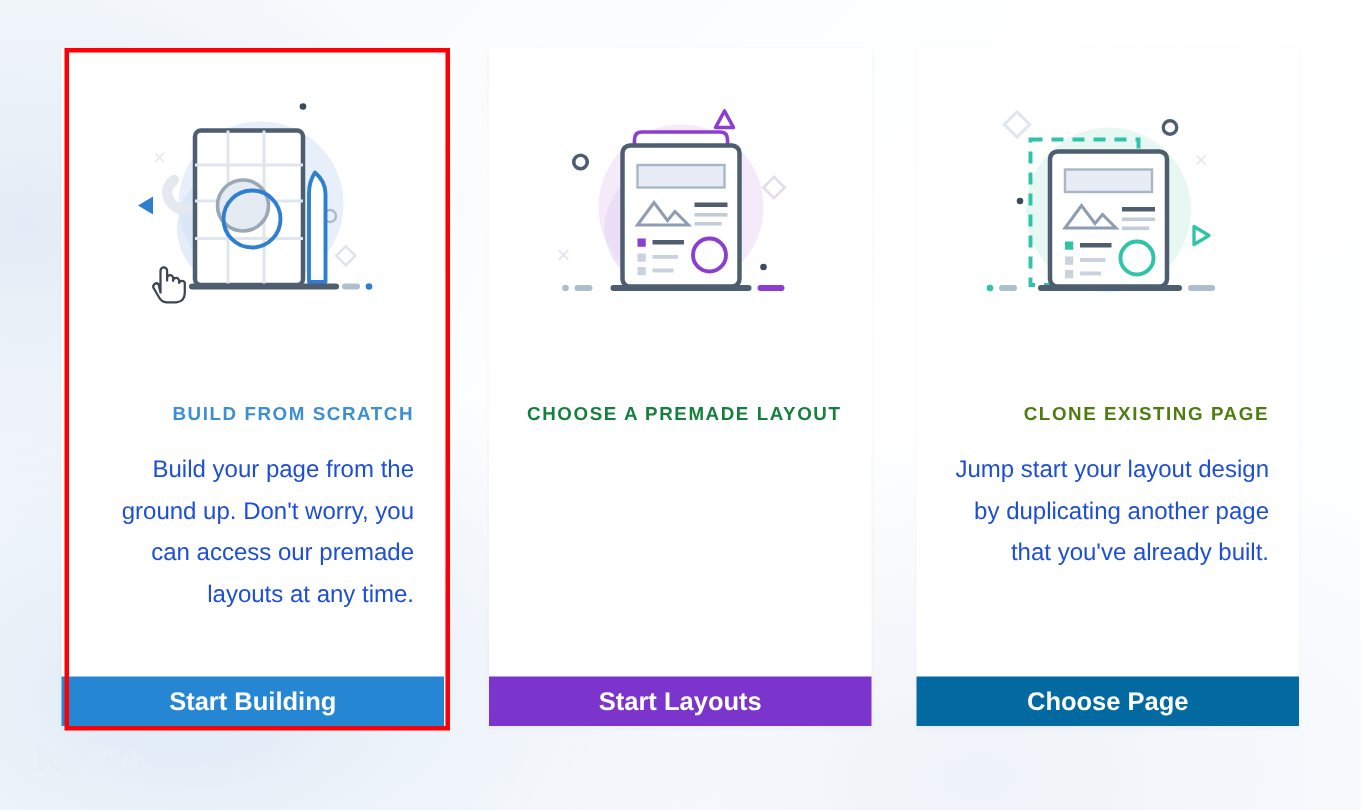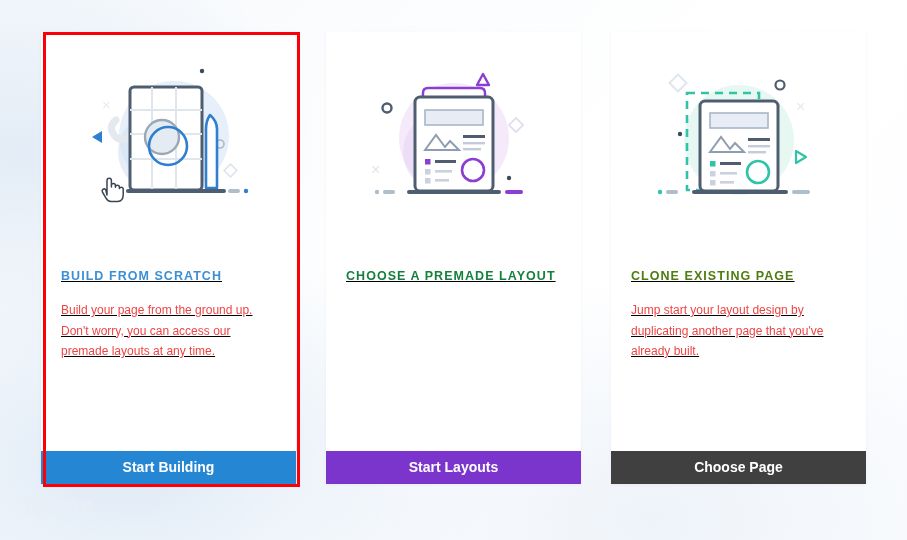--- a/index.html
+++ b/index.html
@@ -51,42 +51,41 @@
     position: relative;
     display: flex;
     align-items: center;
     justify-content: center;
   }
   .card-art svg { display:block; }
 
   .card-body {
     flex: 1;
     padding: 0 20px;
-    text-align: left;
-    text-decoration: underline;
+    text-align: right;
   }
   .card-title {
     font-size: 12.5px;
     font-weight: bold;
     letter-spacing: 1.05px;
     margin-top: 22px;
     margin-bottom: 17px;
   }
   .card-desc {
-    font-size: 12px;
+    font-size: 16px;
     line-height: 1.72;
-    color: #ef4444;
+    color: #1d4ed8;
   }
 
   .card-btn {
     height: 33px;
     line-height: 33px;
     text-align: center;
     color: #ffffff;
-    font-size: 14px;
+    font-size: 17px;
     font-weight: bold;
     cursor: pointer;
     user-select: none;
   }
 
   
   .highlight-box {
     position: absolute;
     left: 43px; top: 32px;
     width: 257px; height: 455px;
@@ -231,21 +230,21 @@
         <line x1="50" y1="132" x2="142" y2="132" stroke="#4e5e70" stroke-width="4" stroke-linecap="round"></line>
         <line x1="24" y1="132" x2="32" y2="132" stroke="#aebecd" stroke-width="4" stroke-linecap="round"></line>
         <circle cx="16" cy="132" r="2.2" fill="#2fc4a8"></circle>
         <line x1="150" y1="132" x2="164" y2="132" stroke="#aebecd" stroke-width="4" stroke-linecap="round"></line>
       </svg>
     </div>
     <div class="card-body">
       <div class="card-title" style="color:#4d7c0f">CLONE EXISTING PAGE</div>
       <div class="card-desc">Jump start your layout design by duplicating another page that you've already built.</div>
     </div>
-    <div class="card-btn" style="background:#404040">Choose Page</div>
+    <div class="card-btn" style="background:#0369a1">Choose Page</div>
   </div>
 
 </div>
 
 <div class="highlight-box"></div>
 
 <div class="cursor-hand">
   <svg width="26" height="30" viewBox="0 0 26 30">
     <path d="M8 21 L8 6.5 a2.2 2.2 0 0 1 4.4 0 L12.4 13 L12.4 11.4 a2 2 0 0 1 4 0 L16.4 13.2 a2 2 0 0 1 4 0 L20.4 14.6 a2 2 0 0 1 3.8 0 L24.2 21 q0 6 -5.6 6.6 L12 27.6 q-3.4 -.3 -5 -3.4 L3.4 18 a2.1 2.1 0 0 1 3.3 -2.5 z" fill="#ffffff" stroke="#3a4653" stroke-width="1.5" stroke-linejoin="round"></path>
   </svg>

